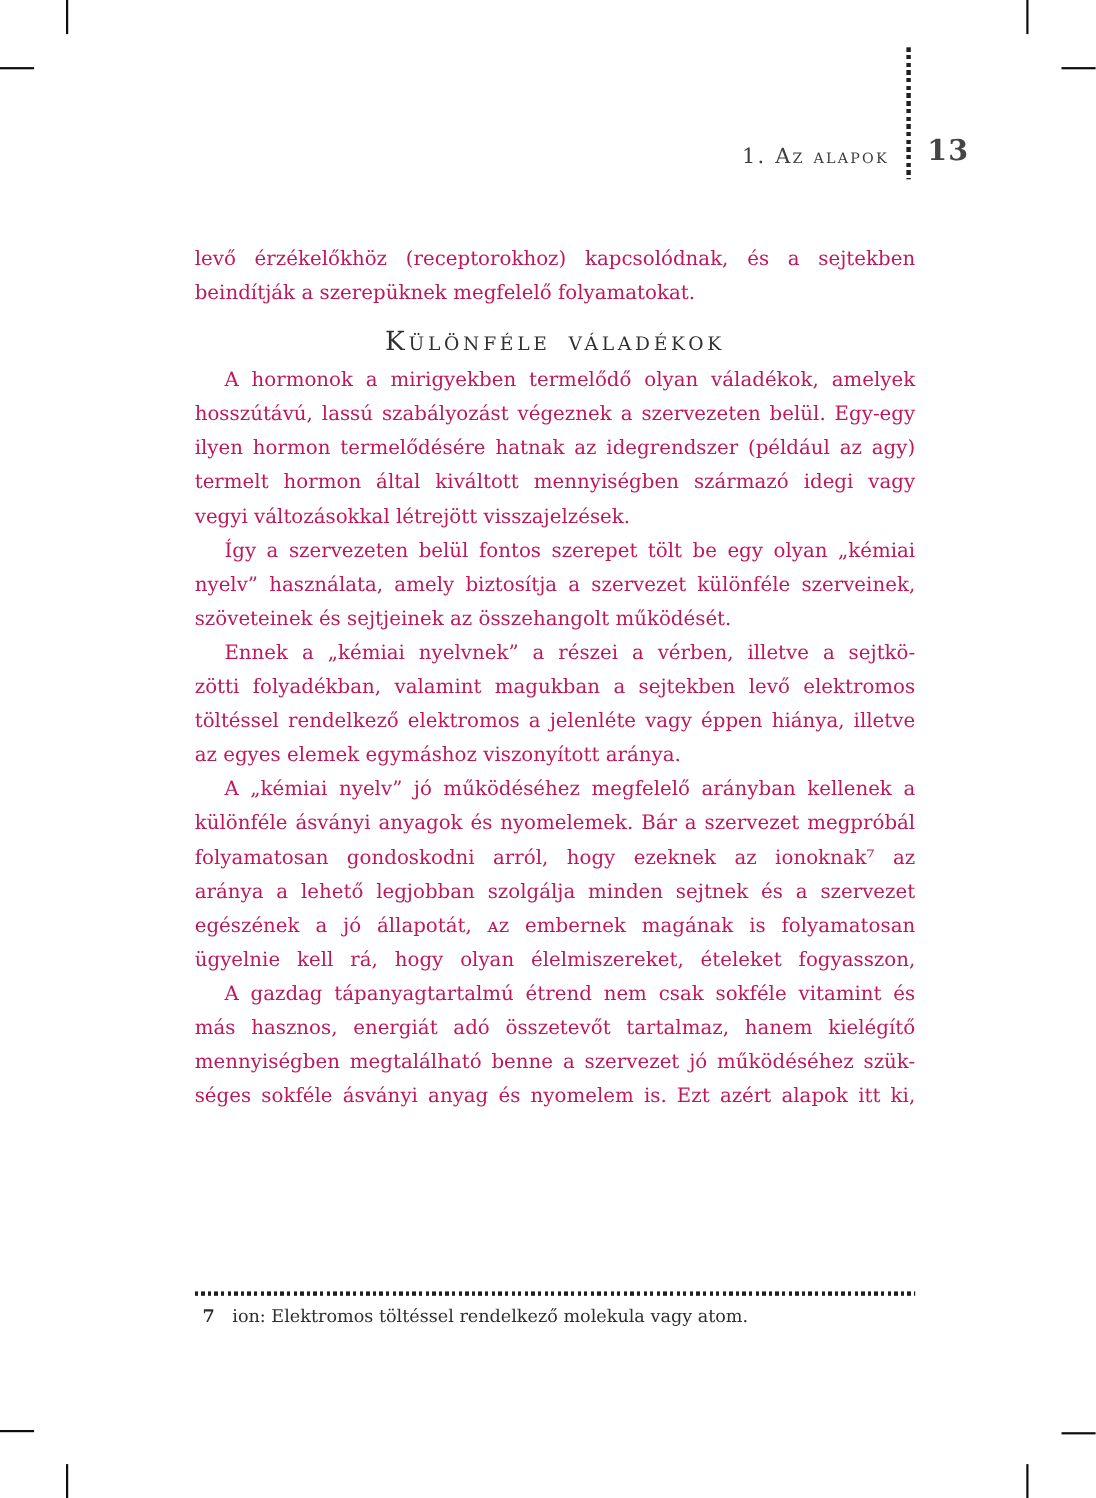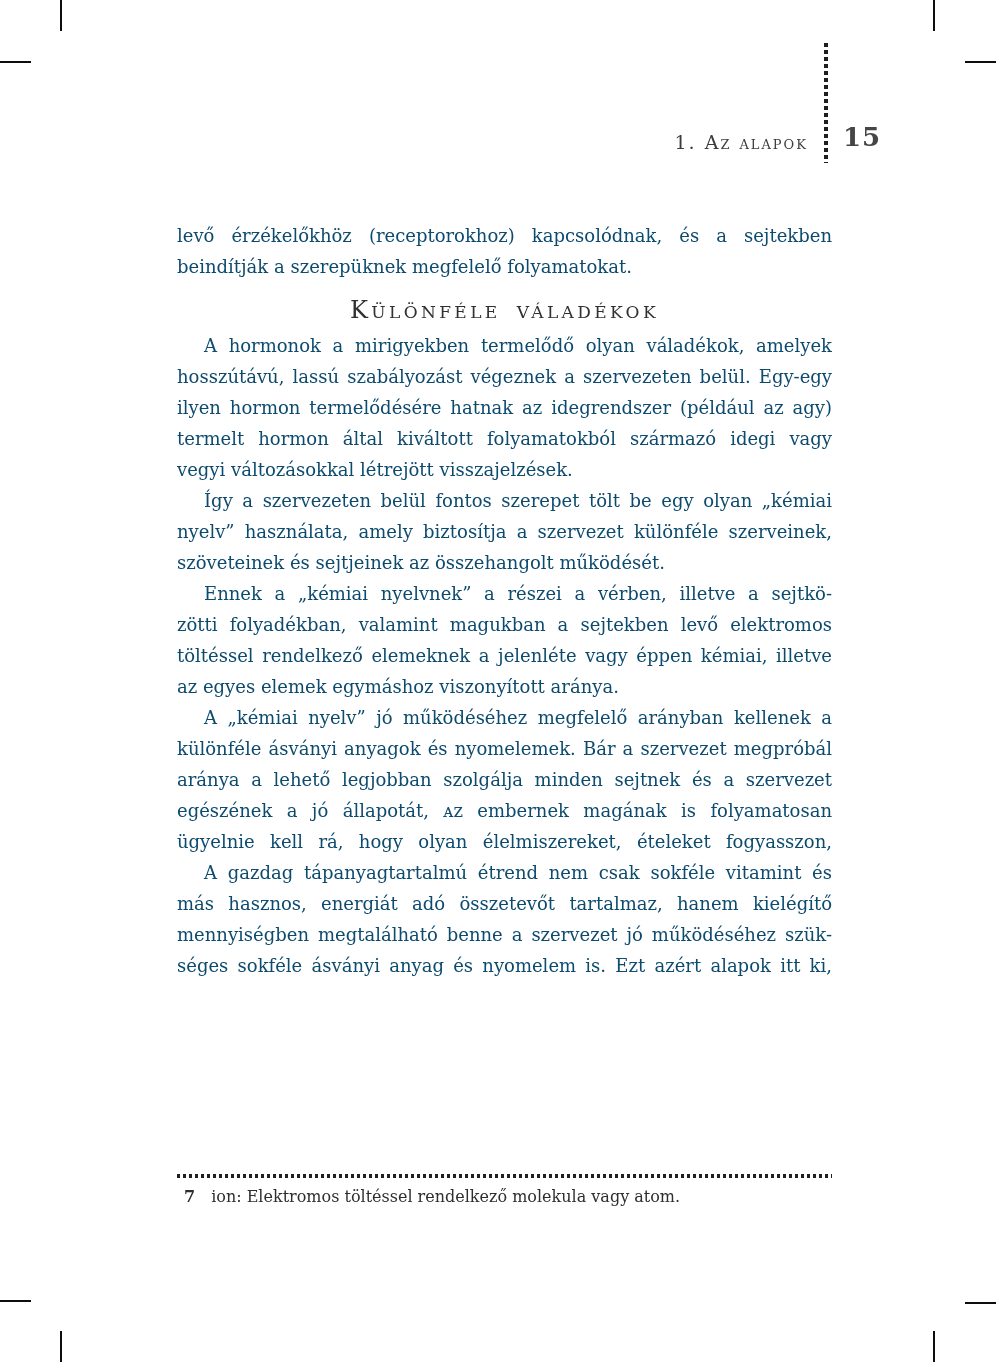--- a/index.html
+++ b/index.html
@@ -47,21 +47,21 @@
 
   
   #text-column {
     position: absolute; left: 177px; top: 220px; width: 655px;
   }
   .block { margin: 0; }
   .block.heading { margin: 12px 0 4px 0; }
   .line {
     font-size: 18px; line-height: 31px;
     text-align: justify; text-align-last: left;
-    white-space: normal; color: #0c4a6e;
+    white-space: normal; color: #be185d;
   }
   .line.just { text-align-last: justify; }
   .line.indent { text-indent: 27px; }
   .hline {
     font-variant: small-caps;
     font-size: 24px; line-height: 32px;
     letter-spacing: 0.14em; word-spacing: 0.22em;
     text-align: right; text-align-last: center;
     color: #303030;
   }
@@ -92,51 +92,52 @@
     <div class="mark m-tr-v"></div>
     <div class="mark m-tr-h"></div>
     <div class="mark m-bl-h"></div>
     <div class="mark m-bl-v"></div>
     <div class="mark m-br-h"></div>
     <div class="mark m-br-v"></div>
   </div>
 
   <div class="chapter-label">1. Az alapok</div>
   <div class="head-rule"></div>
-  <div class="page-number">15</div>
+  <div class="page-number">13</div>
 
   <div id="text-column">
       <div class="block paragraph">
         <div class="line just">levő érzékelőkhöz (receptorokhoz) kapcsolódnak, és a sejtekben</div>
         <div class="line">beindítják a szerepüknek megfelelő folyamatokat.</div>
       </div>
       <div class="block heading">
         <div class="line hline">Különféle váladékok</div>
       </div>
       <div class="block paragraph">
         <div class="line just indent">A hormonok a mirigyekben termelődő olyan váladékok, amelyek</div>
         <div class="line just">hosszútávú, lassú szabályozást végeznek a szervezeten belül. Egy-egy</div>
         <div class="line just">ilyen hormon termelődésére hatnak az idegrendszer (például az agy)</div>
-        <div class="line just">termelt hormon által kiváltott folyamatokból származó idegi vagy</div>
+        <div class="line just">termelt hormon által kiváltott mennyiségben származó idegi vagy</div>
         <div class="line">vegyi változásokkal létrejött visszajelzések.</div>
       </div>
       <div class="block paragraph">
         <div class="line just indent">Így a szervezeten belül fontos szerepet tölt be egy olyan „kémiai</div>
         <div class="line just">nyelv” használata, amely biztosítja a szervezet különféle szerveinek,</div>
         <div class="line">szöveteinek és sejtjeinek az összehangolt működését.</div>
       </div>
       <div class="block paragraph">
         <div class="line just indent">Ennek a „kémiai nyelvnek” a részei a vérben, illetve a sejtkö-</div>
         <div class="line just">zötti folyadékban, valamint magukban a sejtekben levő elektromos</div>
-        <div class="line just">töltéssel rendelkező elemeknek a jelenléte vagy éppen kémiai, illetve</div>
+        <div class="line just">töltéssel rendelkező elektromos a jelenléte vagy éppen hiánya, illetve</div>
         <div class="line">az egyes elemek egymáshoz viszonyított aránya.</div>
       </div>
       <div class="block paragraph">
         <div class="line just indent">A „kémiai nyelv” jó működéséhez megfelelő arányban kellenek a</div>
         <div class="line just">különféle ásványi anyagok és nyomelemek. Bár a szervezet megpróbál</div>
+        <div class="line just">folyamatosan gondoskodni arról, hogy ezeknek az ionoknak⁷ az</div>
         <div class="line just">aránya a lehető legjobban szolgálja minden sejtnek és a szervezet</div>
         <div class="line just">egészének a jó állapotát, ᴀᴢ embernek magának is folyamatosan</div>
         <div class="line just">ügyelnie kell rá, hogy olyan élelmiszereket, ételeket fogyasszon,</div>
       </div>
       <div class="block paragraph">
         <div class="line just indent">A gazdag tápanyagtartalmú étrend nem csak sokféle vitamint és</div>
         <div class="line just">más hasznos, energiát adó összetevőt tartalmaz, hanem kielégítő</div>
         <div class="line just">mennyiségben megtalálható benne a szervezet jó működéséhez szük-</div>
         <div class="line just">séges sokféle ásványi anyag és nyomelem is. Ezt azért alapok itt ki,</div>
       </div>

